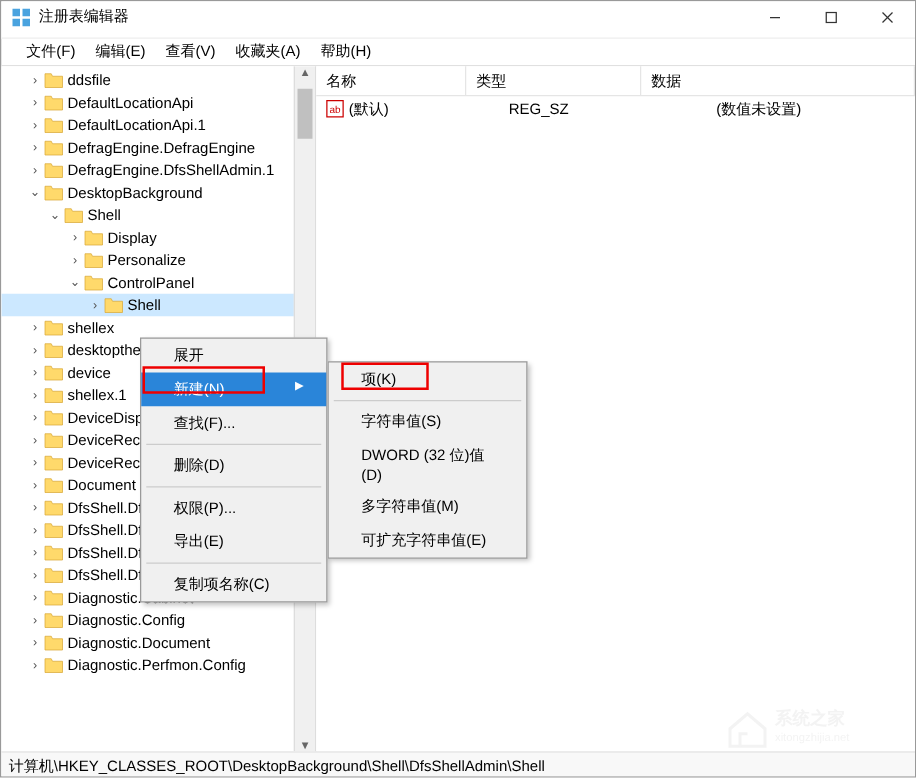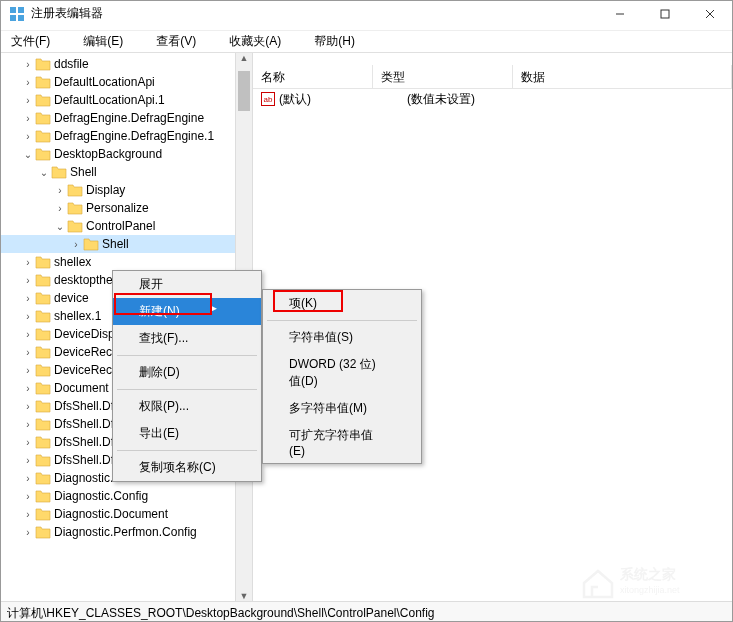--- a/index.html
+++ b/index.html
@@ -2,40 +2,40 @@
 <html><head>
 <meta charset="utf-8">
 <style>
 * { box-sizing: border-box; margin: 0; padding: 0; }
 body { font-family: "Microsoft YaHei", "Segoe UI", sans-serif; font-size: 12px; background: #fff; width: 733px; height: 622px; overflow: hidden; position: relative; border: 1px solid #999; }
 .titlebar { height: 30px; display: flex; align-items: center; padding: 0 0 4px 8px; background: #fff; border-bottom: 1px solid #eee; }
 .app-icon { width: 16px; height: 16px; margin-right: 6px; }
 .title { flex: 1; font-size: 12px; }
 .win-btns { display: flex; }
 .win-btn { width: 45px; height: 30px; display: flex; align-items: center; justify-content: center; color: #333; }
-.menubar { height: 22px; display: flex; align-items: flex-end; padding: 0 2px; font-size: 12px; border-bottom: 1px solid #e0e0e0; gap: 17px; }
+.menubar { height: 22px; display: flex; align-items: flex-end; padding: 0 12px; font-size: 12px; border-bottom: 1px solid #e0e0e0; }
 .menu-item { padding: 2px 8px; }
 .content { display: flex; height: 548px; }
 .tree-pane { width: 252px; border-right: 1px solid #ddd; overflow: hidden; position: relative; background: #fff; }
 .tree { padding: 2px 0; }
 .tree-row { display: flex; align-items: center; height: 18px; padding-right: 4px; white-space: nowrap; }
 .twisty { width: 14px; text-align: center; color: #555; font-size: 10px; }
 .folder { width: 16px; height: 14px; margin-right: 3px; flex-shrink: 0; }
 .sel { background: #cce8ff; }
 .scroll-v { position: absolute; right: 0; top: 0; bottom: 0; width: 17px; background: #f0f0f0; border-left: 1px solid #ddd; }
 .scroll-thumb { background: #c0c0c0; position: absolute; left: 2px; right: 2px; }
 .list-pane { flex: 1; position: relative; background: #fff; }
-.list-header { display: flex; height: 24px; border-bottom: 1px solid #e5e5e5; margin-top: 12px; }
+.list-header { display: flex; height: 24px; border-bottom: 1px solid #e5e5e5; }
 .col { padding: 4px 8px; border-right: 1px solid #e5e5e5; font-size: 12px; }
 .list-row { display: flex; height: 20px; align-items: center; gap: 26px; }
 .cell { padding: 2px 8px; display: flex; align-items: center; }
 .val-icon { width: 14px; height: 14px; margin-right: 4px; border: 1px solid #c00; color: #c00; font-size: 8px; display: flex; align-items: center; justify-content: center; }
 .statusbar { height: 22px; border-top: 1px solid #ddd; padding: 3px 6px; font-size: 12px; background: #f8f8f8; }
 .ctx-menu { position: absolute; background: #f0f0f0; border: 1px solid #999; box-shadow: 2px 2px 4px rgba(0,0,0,0.25); font-size: 12px; }
-.ctx-item { padding: 5px 44px 5px 26px; display: flex; justify-content: space-between; }
+.ctx-item { padding: 5px 18px 5px 26px; display: flex; justify-content: space-between; }
 .ctx-item.hov { background: #2a85d9; color: #fff; }
 .ctx-sep { height: 1px; background: #ccc; margin: 3px 4px; }
 .ctx-arrow { margin-left: 20px; font-size: 9px; }
 .highlight-box { position: absolute; border: 2px solid #e00; pointer-events: none; }
 .watermark { position: absolute; right: 12px; bottom: 18px; opacity: 0.35; }
 .watermark svg { display: block; }
 .wm-text { font-size: 14px; fill: #ddd; font-weight: bold; }
 .wm-sub { font-size: 9px; fill: #ddd; }
 </style>
 </head>
@@ -108,21 +108,21 @@
           <span class="folder"><svg width="16" height="14" viewBox="0 0 16 14">
               <path d="M1 2h5l1 2h8v9H1z" fill="#ffd96b" stroke="#d9a93a" stroke-width="0.6"></path>
             </svg></span>
           <span>DefragEngine.DefragEngine</span>
         </div>
         <div class="tree-row" style="padding-left: 20px;">
           <span class="twisty">›</span>
           <span class="folder"><svg width="16" height="14" viewBox="0 0 16 14">
               <path d="M1 2h5l1 2h8v9H1z" fill="#ffd96b" stroke="#d9a93a" stroke-width="0.6"></path>
             </svg></span>
-          <span>DefragEngine.DefragEngine.1</span>
+          <span>DefragEngine.DfsShellAdmin.1</span>
         </div>
         <div class="tree-row" style="padding-left: 20px;">
           <span class="twisty">⌄</span>
           <span class="folder"><svg width="16" height="14" viewBox="0 0 16 14">
               <path d="M1 2h5l1 2h8v9H1z" fill="#ffd96b" stroke="#d9a93a" stroke-width="0.6"></path>
             </svg></span>
           <span>DesktopBackground</span>
         </div>
         <div class="tree-row" style="padding-left: 36px;">
           <span class="twisty">⌄</span>
@@ -282,26 +282,27 @@
     <div class="list-header">
       <div class="col" style="width:120px">名称</div>
       <div class="col" style="width:140px">类型</div>
       <div class="col" style="flex:1">数据</div>
     </div>
     <div class="list-row">
       <div class="cell" style="width:120px">
         <span class="val-icon">ab</span>
         <span>(默认)</span>
       </div>
+      <div class="cell" style="width:140px">REG_SZ</div>
       <div class="cell">(数值未设置)</div>
     </div>
   </div>
 </div>
 
-<div class="statusbar">计算机\HKEY_CLASSES_ROOT\DesktopBackground\Shell\ControlPanel\Config</div>
+<div class="statusbar">计算机\HKEY_CLASSES_ROOT\DesktopBackground\Shell\DfsShellAdmin\Shell</div>
 
 <div class="ctx-menu" style="left:111px; top:269px; width:150px">
   <div class="ctx-item">
       <span>展开</span>
     </div>
   <div class="ctx-item hov">
       <span>新建(N)</span>
       <span class="ctx-arrow">▶</span>
     </div>
   <div class="ctx-item">

